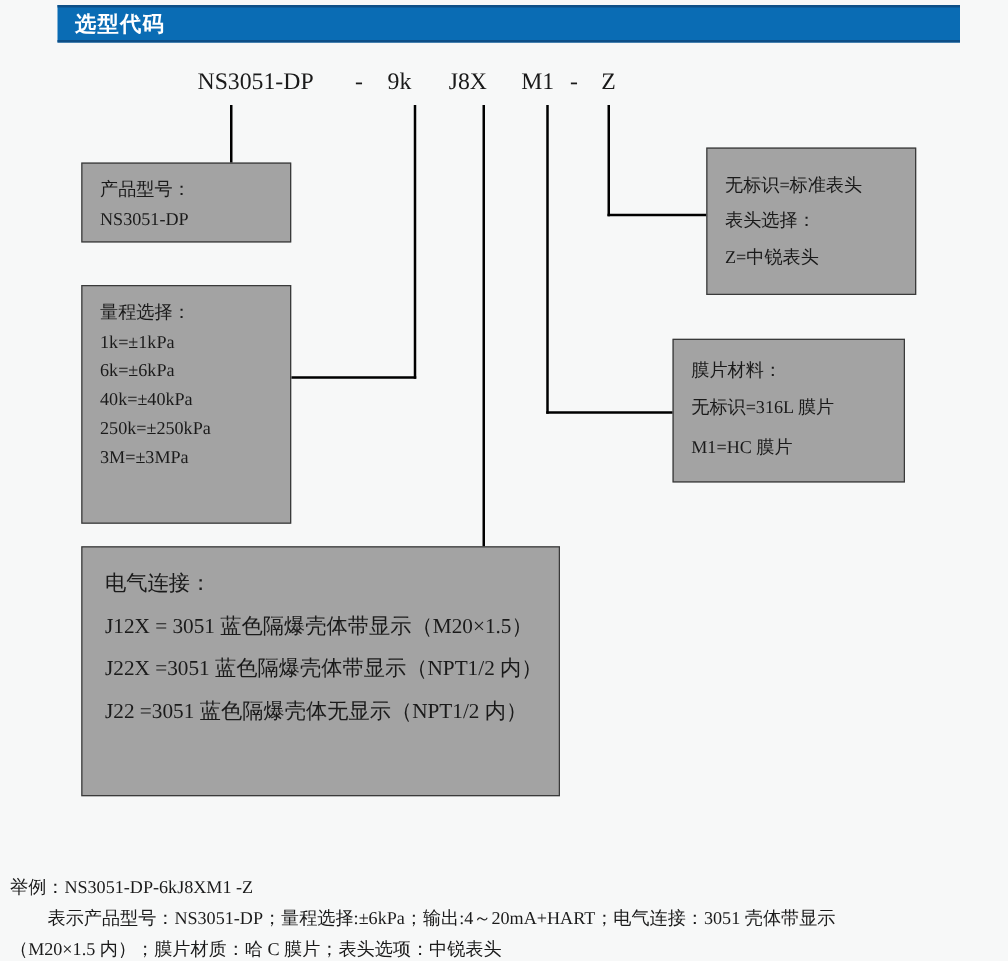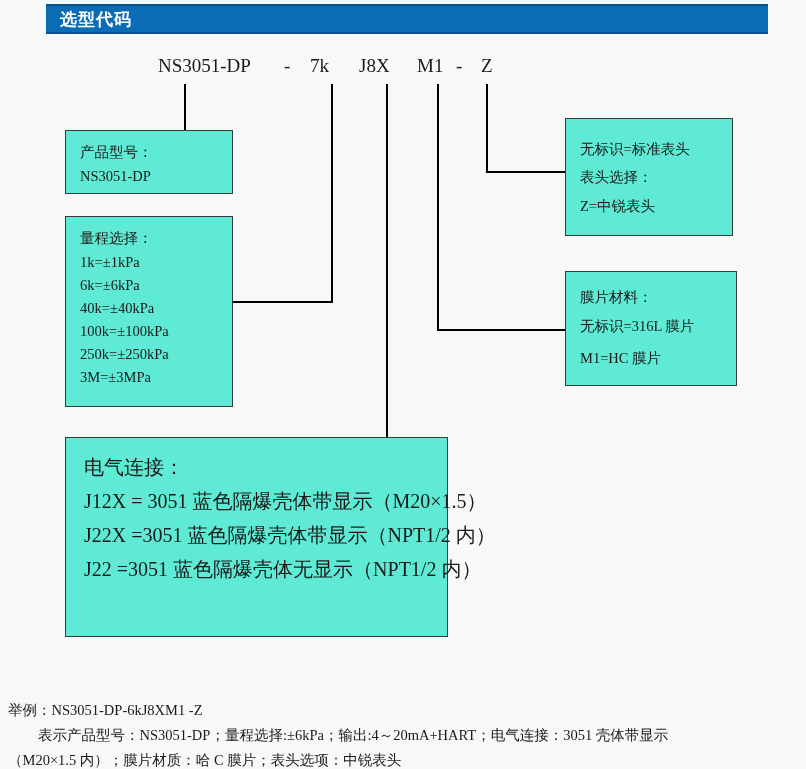--- a/index.html
+++ b/index.html
@@ -31,31 +31,31 @@
     position:absolute;top:55px;left:0;width:806px;height:28px;
   }
   .code-tok{
     position:absolute;top:0;font-size:19px;white-space:nowrap;
     font-family:"Liberation Serif",serif;
   }
   
   .box{
     position:absolute;box-sizing:border-box;
     border:1.5px solid #3a3a3a;
-    background:#5eead4;
+    background:#a3a3a3;
   }
   .box-inner{
     padding:10px 0 0 14px;
   }
   .box-line{
     font-size:14.5px;line-height:23px;white-space:nowrap;
     font-family:"Liberation Serif",serif;
   }
   .box-line.title{margin-bottom:1px;}
-  .box-wide .box-line{font-size:20px;line-height:34px;}
+  .box-wide .box-line{font-size:17px;line-height:34px;}
   .box-wide .box-inner{padding:12px 0 0 18px;}
   
   .ln{position:absolute;background:#000;}
   .ln-v{width:2px;}
   .ln-h{height:2px;}
   
   .footer{
     position:absolute;left:8px;top:698px;width:792px;
   }
   .footer-line{
@@ -67,21 +67,21 @@
 </head>
 <body>
 
 <div class="header-bar">
   <span class="header-title">选型代码</span>
 </div>
 
 <div class="code-line">
   <span class="code-tok" style="left:158px">NS3051-DP</span>
   <span class="code-tok" style="left:284px">-</span>
-  <span class="code-tok" style="left:310px">7k</span>
+  <span class="code-tok" style="left:310px">9k</span>
   <span class="code-tok" style="left:359px">J8X</span>
   <span class="code-tok" style="left:417px">M1</span>
   <span class="code-tok" style="left:456px">-</span>
   <span class="code-tok" style="left:481px">Z</span>
 </div>
 
 <div class="ln ln-v" style="left:184px;top:84px;height:47px"></div>
 
 <div class="ln ln-v" style="left:331px;top:84px;height:219px"></div>
 <div class="ln ln-h" style="left:233px;top:301px;width:100px"></div>
@@ -94,27 +94,26 @@
 <div class="ln ln-v" style="left:486px;top:84px;height:89px"></div>
 <div class="ln ln-h" style="left:486px;top:171px;width:81px"></div>
 
 <div class="box" style="left:65px;top:130px;width:168px;height:64px">
   <div class="box-inner">
     <div class="box-line title">产品型号：</div>
     <div class="box-line">NS3051-DP</div>
   </div>
 </div>
 
-<div class="box" style="left:65px;top:216px;width:168px;height:191px">
+<div class="box" style="left:65px;top:228px;width:168px;height:191px">
   <div class="box-inner">
     <div class="box-line title">量程选择：</div>
     <div class="box-line">1k=±1kPa</div>
     <div class="box-line">6k=±6kPa</div>
     <div class="box-line">40k=±40kPa</div>
-    <div class="box-line">100k=±100kPa</div>
     <div class="box-line">250k=±250kPa</div>
     <div class="box-line">3M=±3MPa</div>
   </div>
 </div>
 
 <div class="box box-wide" style="left:65px;top:437px;width:383px;height:200px">
   <div class="box-inner">
     <div class="box-line">电气连接：</div>
     <div class="box-line">J12X = 3051 蓝色隔爆壳体带显示（M20×1.5）</div>
     <div class="box-line">J22X =3051 蓝色隔爆壳体带显示（NPT1/2 内）</div>
@@ -123,21 +122,21 @@
 </div>
 
 <div class="box" style="left:565px;top:118px;width:168px;height:118px">
   <div class="box-inner" style="padding-top:14px">
     <div class="box-line" style="line-height:33px">无标识=标准表头</div>
     <div class="box-line title">表头选择：</div>
     <div class="box-line" style="line-height:33px">Z=中锐表头</div>
   </div>
 </div>
 
-<div class="box" style="left:565px;top:271px;width:172px;height:115px">
+<div class="box" style="left:538px;top:271px;width:186px;height:115px">
   <div class="box-inner" style="padding-top:14px">
     <div class="box-line title">膜片材料：</div>
     <div class="box-line" style="line-height:32px">无标识=316L 膜片</div>
     <div class="box-line" style="line-height:32px">M1=HC 膜片</div>
   </div>
 </div>
 
 <div class="footer">
   <div class="footer-line">举例：NS3051-DP-6kJ8XM1 -Z</div>
   <div class="footer-line indent">表示产品型号：NS3051-DP；量程选择:±6kPa；输出:4～20mA+HART；电气连接：3051 壳体带显示</div>

